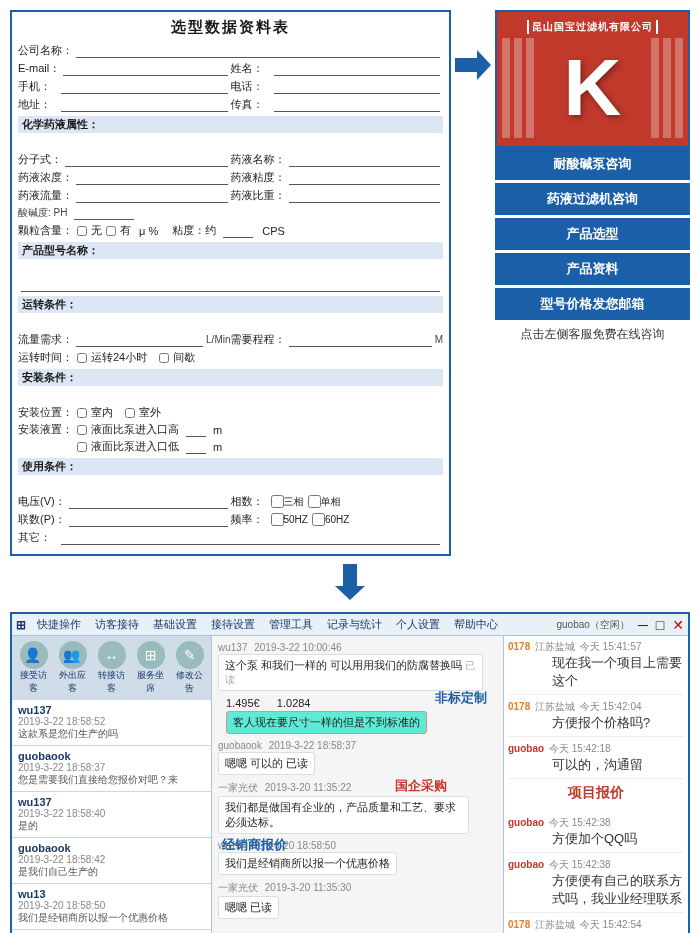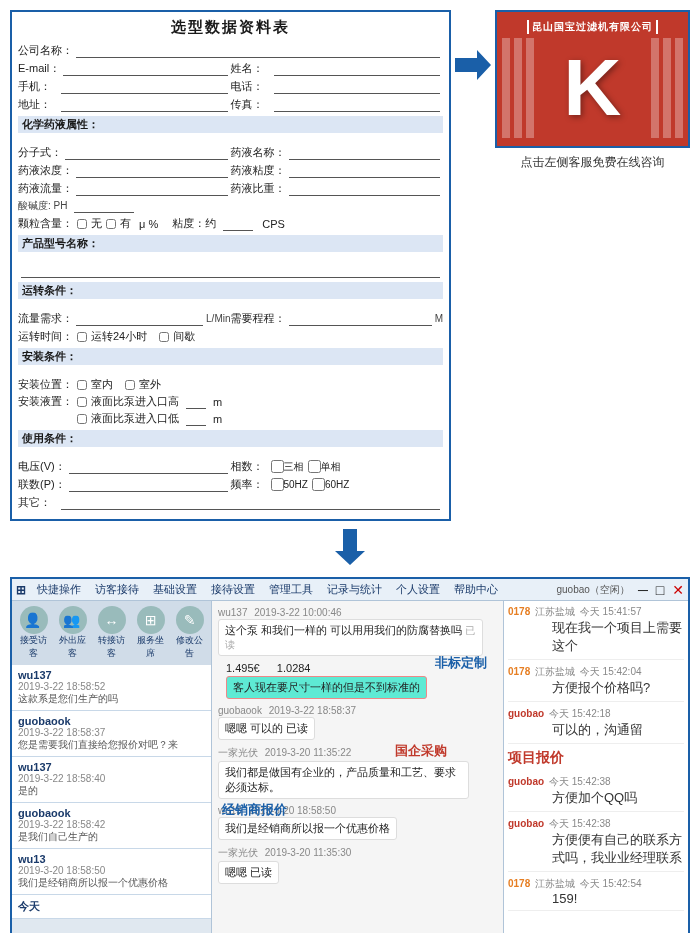--- a/index.html
+++ b/index.html
@@ -59,21 +59,21 @@
       flex: 1;
       border-bottom: 1px solid #555;
       margin: 0 3px;
       height: 14px;
     }
     .section-header {
       background: #dce6f4;
       font-size: 11px;
       font-weight: bold;
       padding: 1px 4px;
-      margin: 4px 0 12px 0;
+      margin: 4px 0 19px 0;
       color: #1a1a1a;
     }
     .form-checkbox-row {
       display: flex;
       align-items: center;
       gap: 4px;
       font-size: 11px;
       margin-bottom: 2px;
     }
     .form-checkbox-row input[type=checkbox] {
@@ -556,20 +556,27 @@
         </div>
 
         <span class="brand-k">K</span>
 
         <div style="position:absolute;right:0;top:0;bottom:0;display:flex;gap:4px;align-items:stretch;">
           <div class="stripe" style="height:100%;"></div>
           <div class="stripe" style="height:100%;"></div>
           <div class="stripe" style="height:100%;"></div>
         </div>
       </div>
+    </div>
+    <div class="menu-buttons">
+      <button class="menu-btn">耐酸碱泵咨询</button>
+      <button class="menu-btn">药液过滤机咨询</button>
+      <button class="menu-btn">产品选型</button>
+      <button class="menu-btn">产品资料</button>
+      <button class="menu-btn">型号价格发您邮箱</button>
     </div>
     <div class="consult-text">点击左侧客服免费在线咨询</div>
   </div>
 </div>
 
 <div class="bottom-arrow-section" style="margin-top:4px;">
   <svg width="30" height="36" viewBox="0 0 30 36">
     <polygon points="8,0 22,0 22,22 30,22 15,36 0,22 8,22" fill="#1a5fa8"></polygon>
   </svg>
 </div>
@@ -748,21 +755,21 @@
         <div class="right-msg-text">方便报个价格吗?</div>
       </div>
       <div class="chat-right-msg">
         <div class="right-msg-header">
           <span class="right-name-red">guobao</span>
           <span style="margin-left:2px;font-size:10px;color:#888;">今天 15:42:18</span>
         </div>
         <div class="right-msg-text">可以的，沟通留</div>
       </div>
 
-      <div style="text-align:left;margin-bottom:8px;">
+      <div style="text-align:center;margin-bottom:14px;">
         <span class="project-bid">项目报价</span>
       </div>
       <div class="chat-right-msg">
         <div class="right-msg-header">
           <span class="right-name-red">guobao</span>
           <span style="margin-left:2px;font-size:10px;color:#888;">今天 15:42:38</span>
         </div>
         <div class="right-msg-text">方便加个QQ吗</div>
       </div>
       <div class="chat-right-msg">

